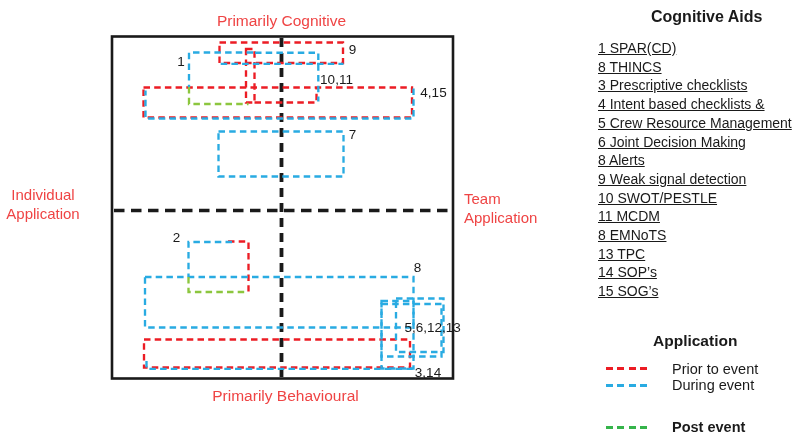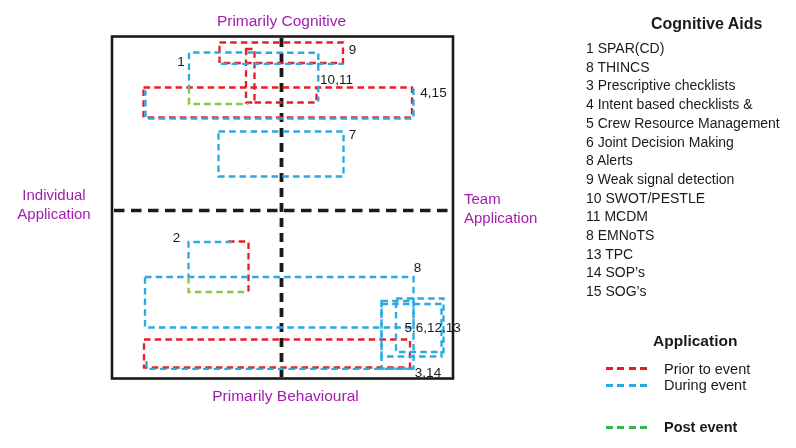--- a/index.html
+++ b/index.html
@@ -1,33 +1,33 @@
 <!DOCTYPE html>
 <html><head>
 <meta charset="utf-8">
 <style>
   html,body{margin:0;padding:0;background:#ffffff;}
   .stage{
     position:relative;width:796px;height:448px;background:#ffffff;overflow:hidden;
     font-family:"Liberation Sans",sans-serif;color:#1a1a1a;
   }
   .stage svg{position:absolute;left:0;top:0;}
-  .axis-label{position:absolute;font-size:15.5px;color:#a21caf;white-space:nowrap;}
+  .axis-label{position:absolute;font-size:15.5px;color:#ef4444;white-space:nowrap;}
   .axis-label.center{text-align:center;}
   .axis-label-top{left:190px;top:12px;width:183px;}
   .axis-label-bottom{left:194px;top:387px;width:183px;}
-  .axis-label-left{left:0px;top:186px;width:86px;text-align:center;font-size:15px;line-height:18.5px;padding-left:11px;}
+  .axis-label-left{left:0px;top:186px;width:86px;text-align:center;font-size:15px;line-height:18.5px;}
   .axis-label-right{left:464px;top:190px;width:88px;text-align:left;font-size:15px;line-height:18.5px;}
   .panel-title{position:absolute;font-weight:700;font-size:16px;white-space:nowrap;}
-  .aids-title{left:651px;top:15px;}
+  .aids-title{left:651px;top:8px;}
   .app-title{left:653px;top:332px;font-size:15.5px;}
-  .aids-list{position:absolute;left:586px;top:39px;font-size:14px;line-height:18.7px;white-space:nowrap;}
+  .aids-list{position:absolute;left:598px;top:39px;font-size:14px;line-height:18.7px;white-space:nowrap;text-decoration:underline;}
   .legend-row{position:absolute;display:flex;align-items:center;height:16px;}
   .legend-dash{width:43px;height:3px;flex:0 0 auto;}
-  .legend-label{margin-left:15px;font-size:14.5px;white-space:nowrap;}
+  .legend-label{margin-left:23px;font-size:14.5px;white-space:nowrap;}
 </style>
 </head>
 <body>
 
 <div class="stage">
 
   <svg id="fig" width="796" height="448" viewBox="0 0 796 448">
       <rect x="112" y="36.5" width="341" height="342" fill="none" stroke="#1a1a1a" stroke-width="2.6"></rect>
       <line x1="281.5" y1="38" x2="281.5" y2="377" stroke="#1a1a1a" stroke-width="3.8" stroke-dasharray="9 6"></line>
       <line x1="114" y1="210.5" x2="451" y2="210.5" stroke="#1a1a1a" stroke-width="3.4" stroke-dasharray="10.5 6.5"></line>

